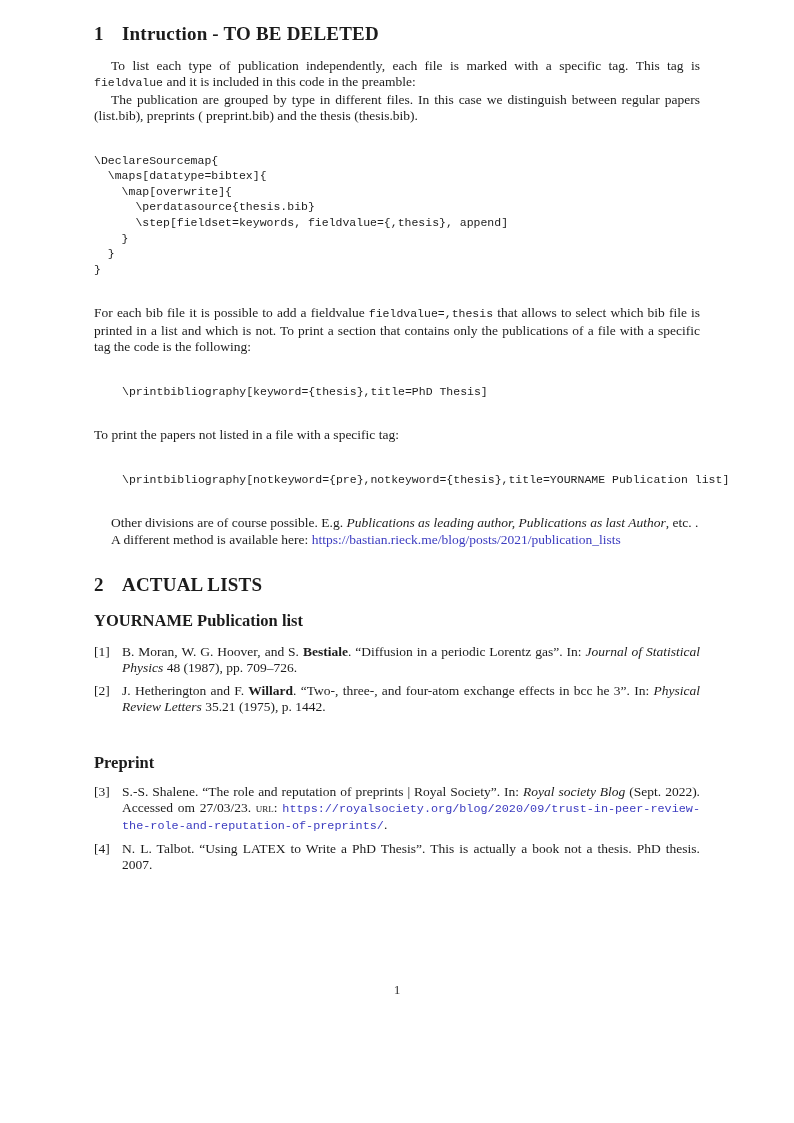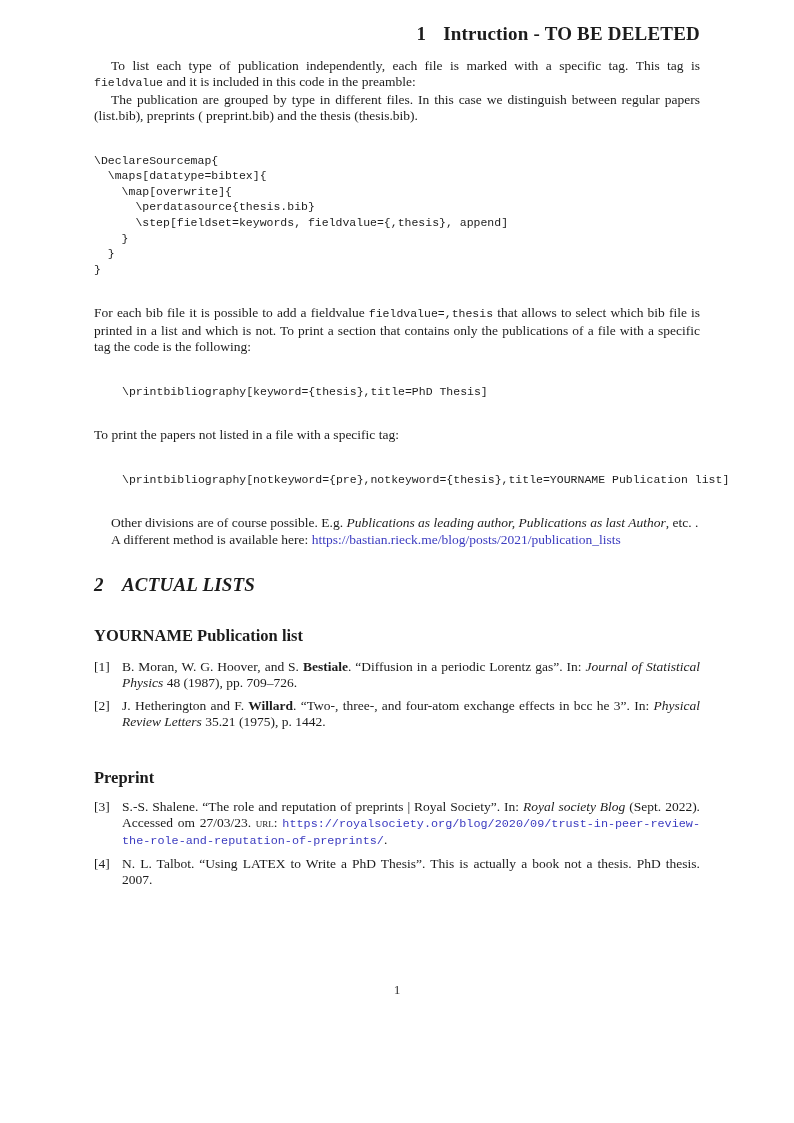--- a/index.html
+++ b/index.html
@@ -5,22 +5,22 @@
   * { margin:0; padding:0; box-sizing:border-box; }
   html,body { background:#ffffff; }
   body {
     width:794px; height:1123px; position:relative; overflow:hidden;
     font-family:"Liberation Serif", serif; color:#1c1c1c;
   }
   .page { position:absolute; inset:0; padding:22px 94px 0 94px; }
 
   h1.section { font-size:19px; font-weight:bold; line-height:23px; letter-spacing:.2px; }
   h1.section .sec-num { display:inline-block; min-width:11px; margin-right:17px; }
-  h1#sec1 { margin-bottom:13px;text-align:right; }
-  h1#sec2 { margin-top:25px; margin-bottom:30px;font-style:italic; }
+  h1#sec1 { margin-bottom:13px; }
+  h1#sec2 { margin-top:25px; margin-bottom:15px; }
 
   h2.subsection { font-size:16.5px; font-weight:bold; line-height:20px; }
   h2.sub-first { margin-top:14px; margin-bottom:13px; }
   h2.sub-later { margin-top:37px; margin-bottom:11px; }
 
   p.body { font-size:13.5px; line-height:16.4px; text-align:justify; }
   p.indent { text-indent:17px; }
 
   pre.code {
     font-family:Liberation Mono, monospace; font-size:11.5px; line-height:15.6px;

